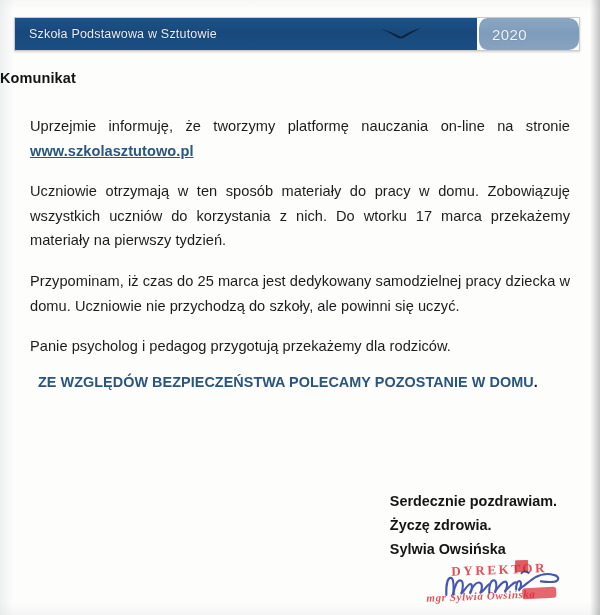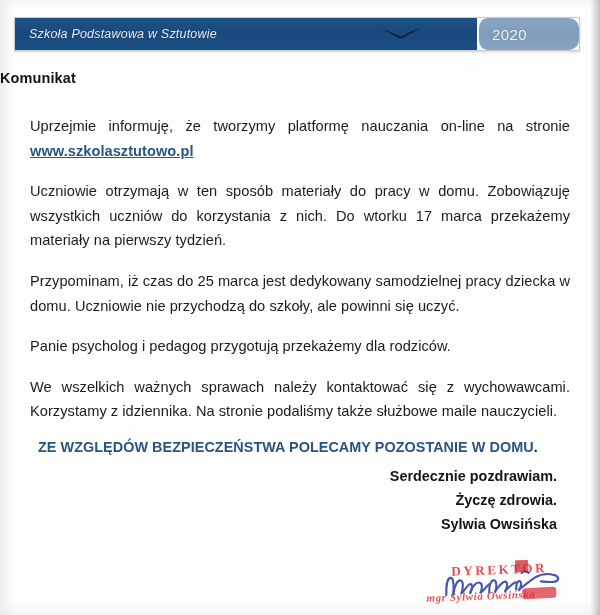--- a/index.html
+++ b/index.html
@@ -57,21 +57,20 @@
     align-items: center;
     overflow: hidden;
   }
   .header-title {
     color: #e8eef5;
     font-size: 12.5px;
     letter-spacing: 0.2px;
     padding-left: 14px;
     white-space: nowrap;
     text-shadow: 0 0 1px rgba(0,0,0,0.45);
-    font-style: italic;
   }
   .bird-icon {
     position: absolute;
     left: 365px;
     top: 7px;
     width: 42px;
     height: 14px;
     opacity: 0.92;
   }
   .header-year {
@@ -135,22 +134,21 @@
     margin: 10px 0 0 8px;
     line-height: 22px;
   }
   .notice-line .dot {
     color: #1c1c1c;
   }
 
   .signature {
     position: absolute;
     right: 43px;
-    top: 464px;
-    text-align: right;
+    top: 489px;
     font-size: 14.4px;
     font-weight: bold;
     line-height: 24px;
     color: #151515;
   }
 
   
   .stamp {
     position: absolute;
     left: 424px;
@@ -238,21 +236,20 @@
     <p class="para last-line-left">
       <span>Uprzejmie informuję, że tworzymy platformę nauczania on-line na stronie </span><a class="url" href="#">www.szkolasztutowo.pl</a>
     </p>
 
     <p class="para last-line-left">Uczniowie otrzymają w ten sposób materiały do pracy w domu. Zobowiązuję wszystkich uczniów do korzystania z nich. Do wtorku 17 marca przekażemy materiały na pierwszy tydzień.</p>
 
     <p class="para last-line-left">Przypominam, iż czas do 25 marca jest dedykowany samodzielnej pracy dziecka w domu. Uczniowie nie przychodzą do szkoły, ale powinni się uczyć.</p>
 
     <p class="para last-line-left">Panie psycholog i pedagog przygotują przekażemy dla rodziców.</p>
 
-    <p class="para last-line-left">We wszelkich ważnych sprawach należy kontaktować się z wychowawcami. Korzystamy z idziennika. Na stronie podaliśmy także służbowe maile nauczycieli.</p>
 
     <p class="notice-line"><span>ZE WZGLĘDÓW BEZPIECZEŃSTWA POLECAMY POZOSTANIE W DOMU</span><span class="dot">.</span></p>
   </div>
 
   <div class="signature">
     <div>Serdecznie pozdrawiam.</div>
     <div>Życzę zdrowia.</div>
     <div>Sylwia Owsińska</div>
   </div>
 

